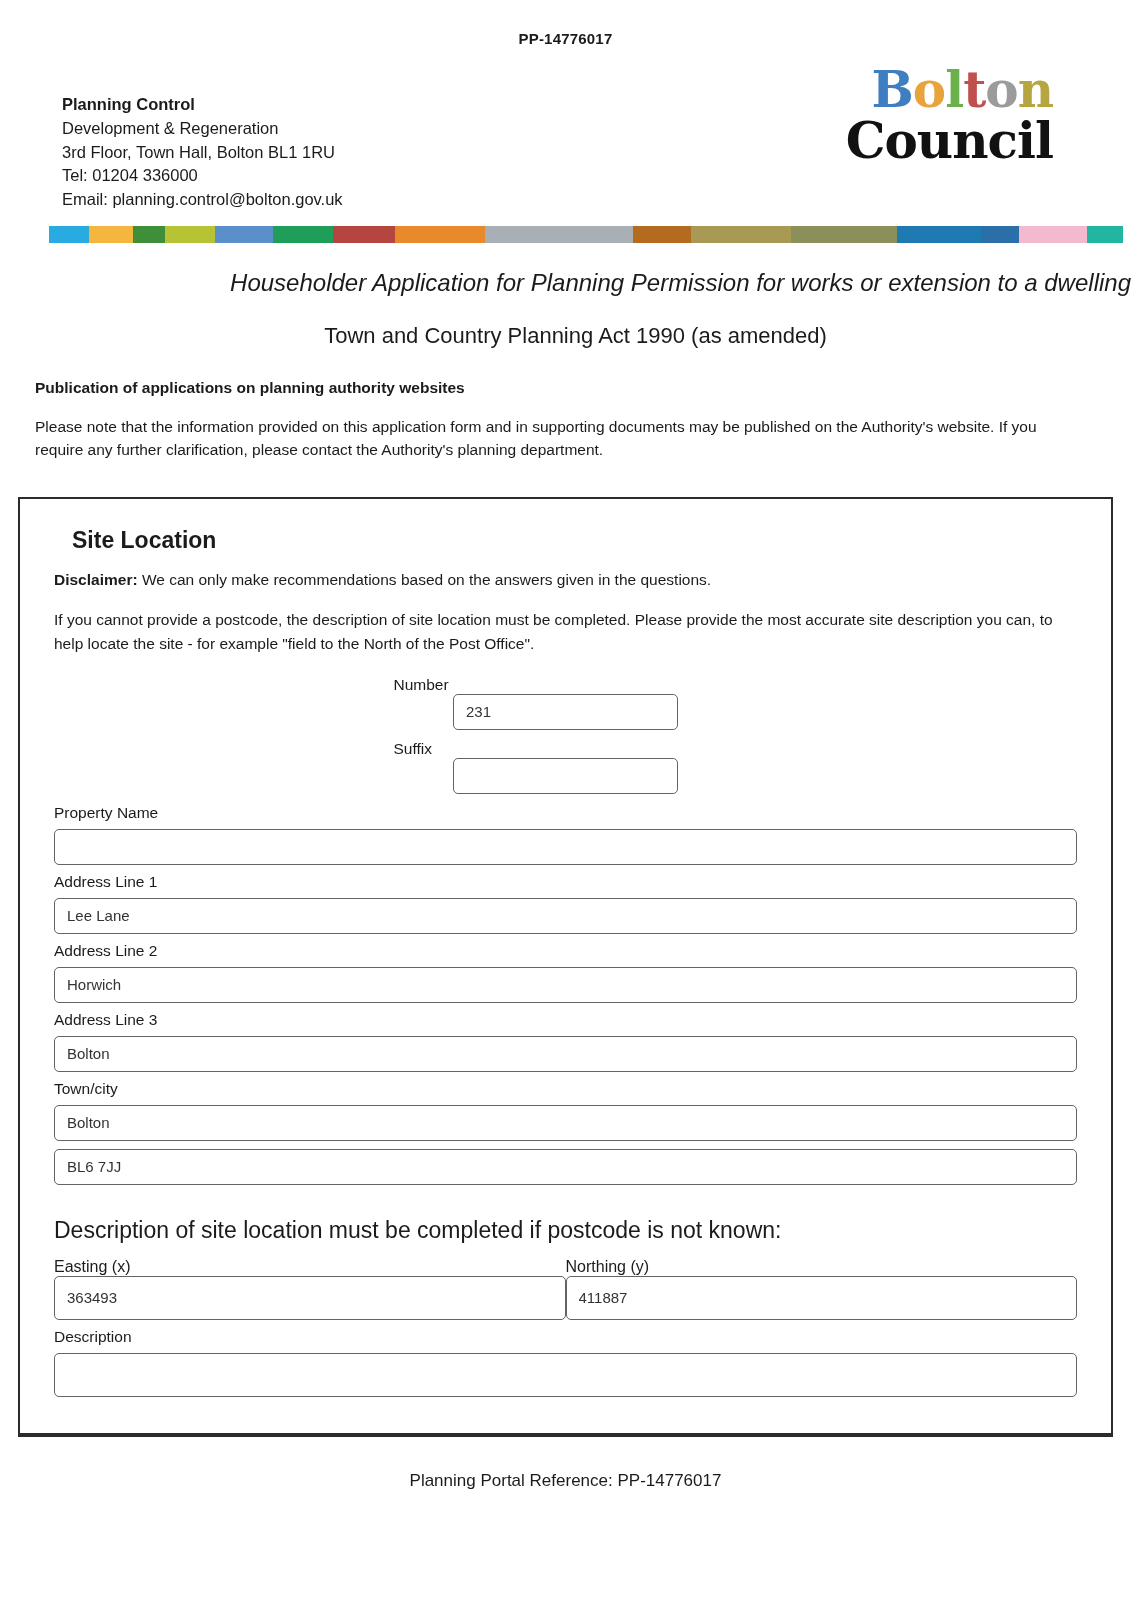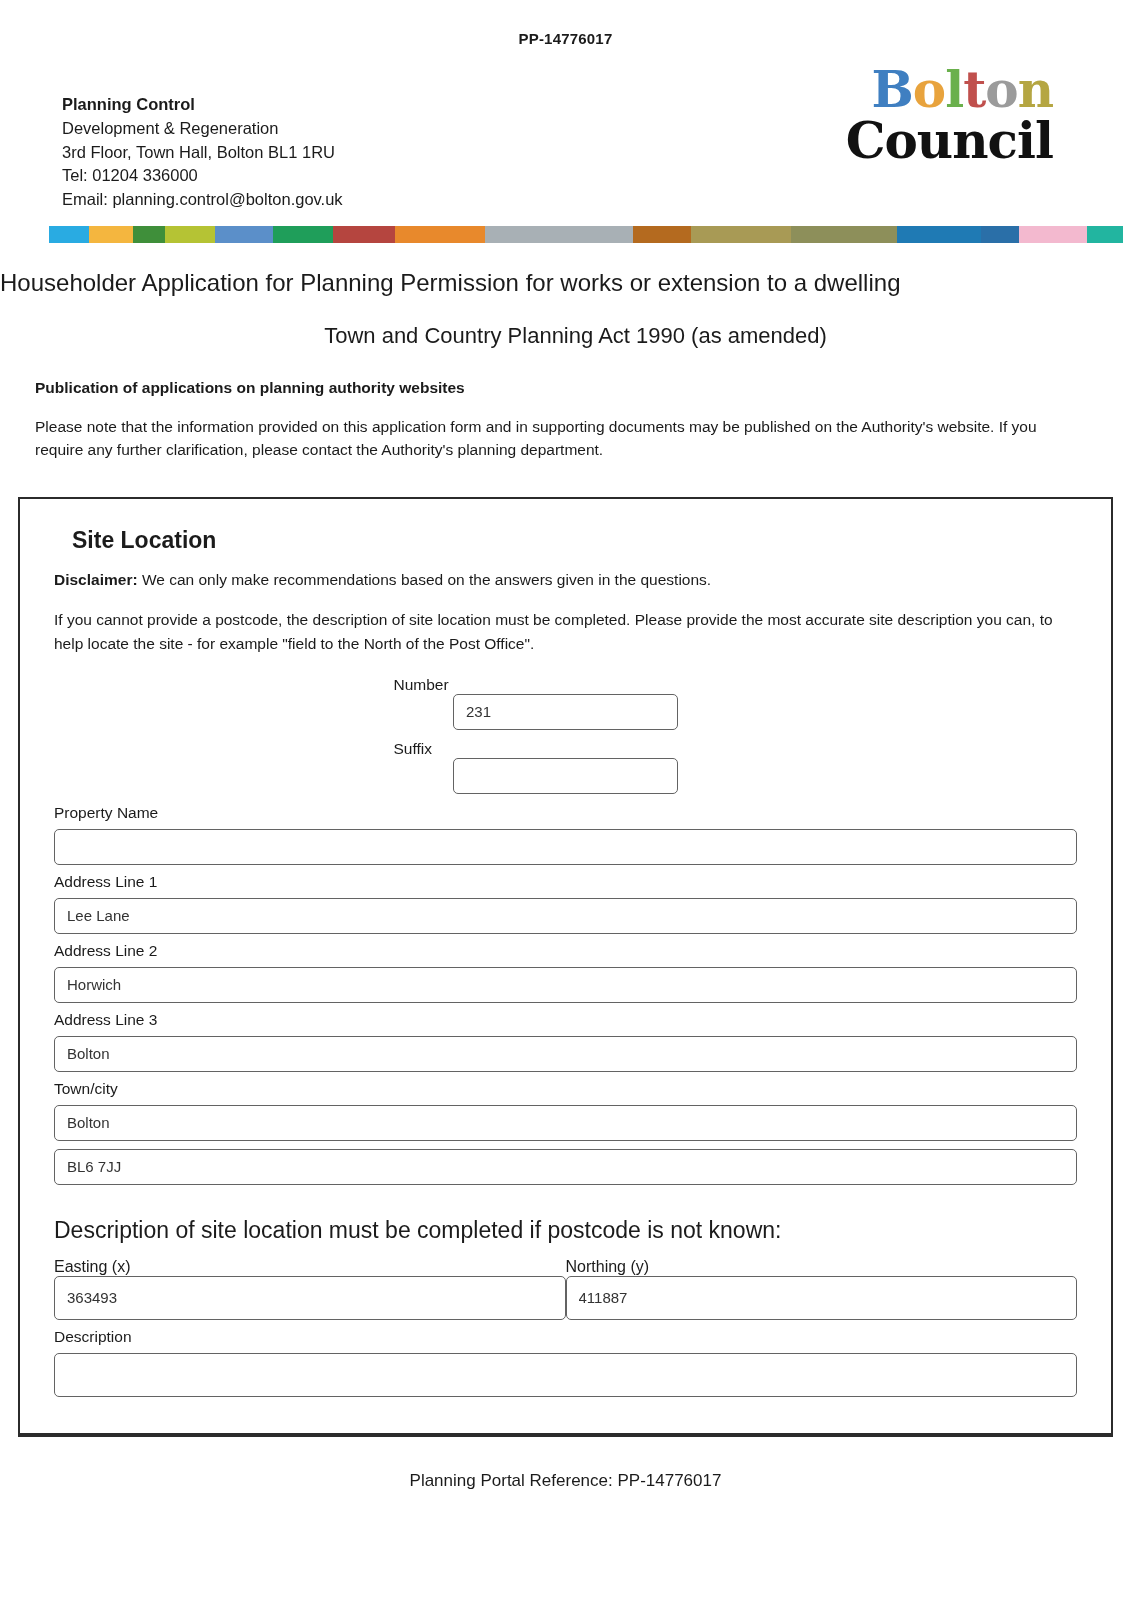--- a/index.html
+++ b/index.html
@@ -68,24 +68,25 @@
   .colour-bar {
     display: flex;
     height: 17px;
     margin: 14px 33px 0 33px;
     width: 1065px;
   }
   .colour-bar i { display: block; height: 100%; }
 
   
   .main-title {
-    text-align: left;
+    text-align: right;
     font-size: 24px;
     margin-top: 26px;
     color: #1b1b1b;
+    font-style: italic;
   }
   .sub-title {
     text-align: center;
     font-size: 22px;
     margin-top: 26px;
     color: #1b1b1b;
     padding-left: 20px;
   }
   .pub-head {
     font-size: 15.5px;

